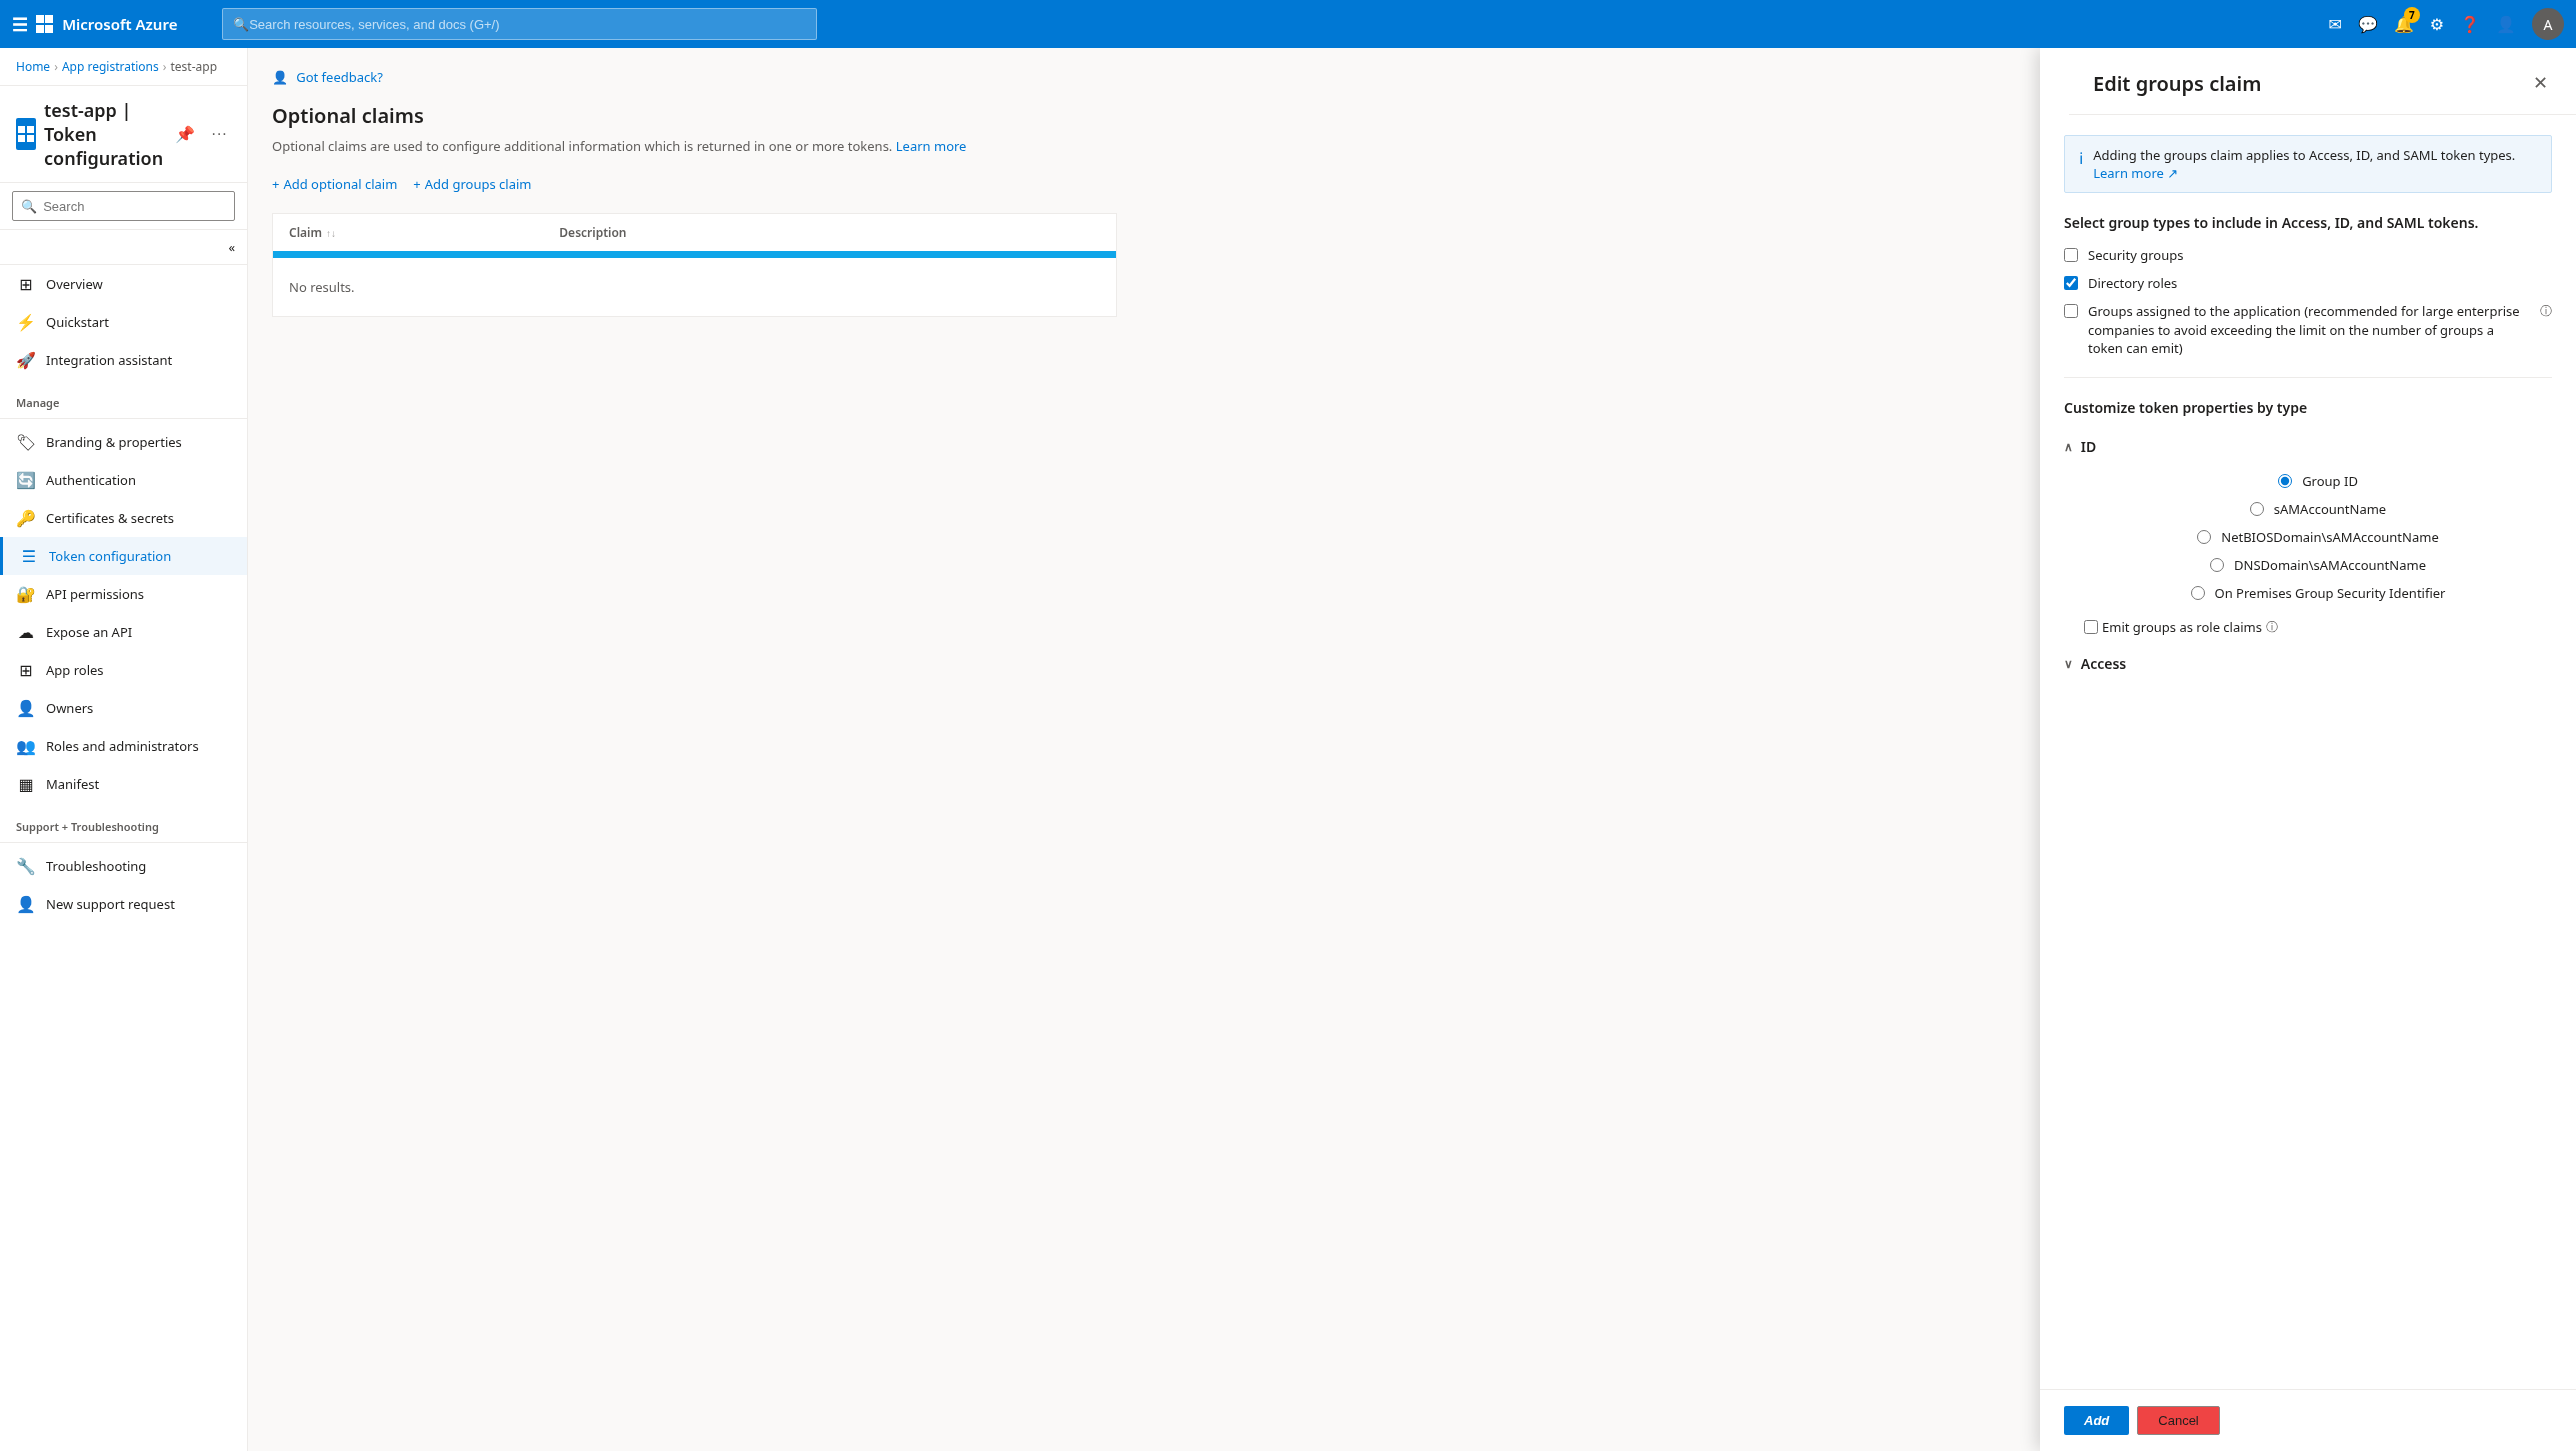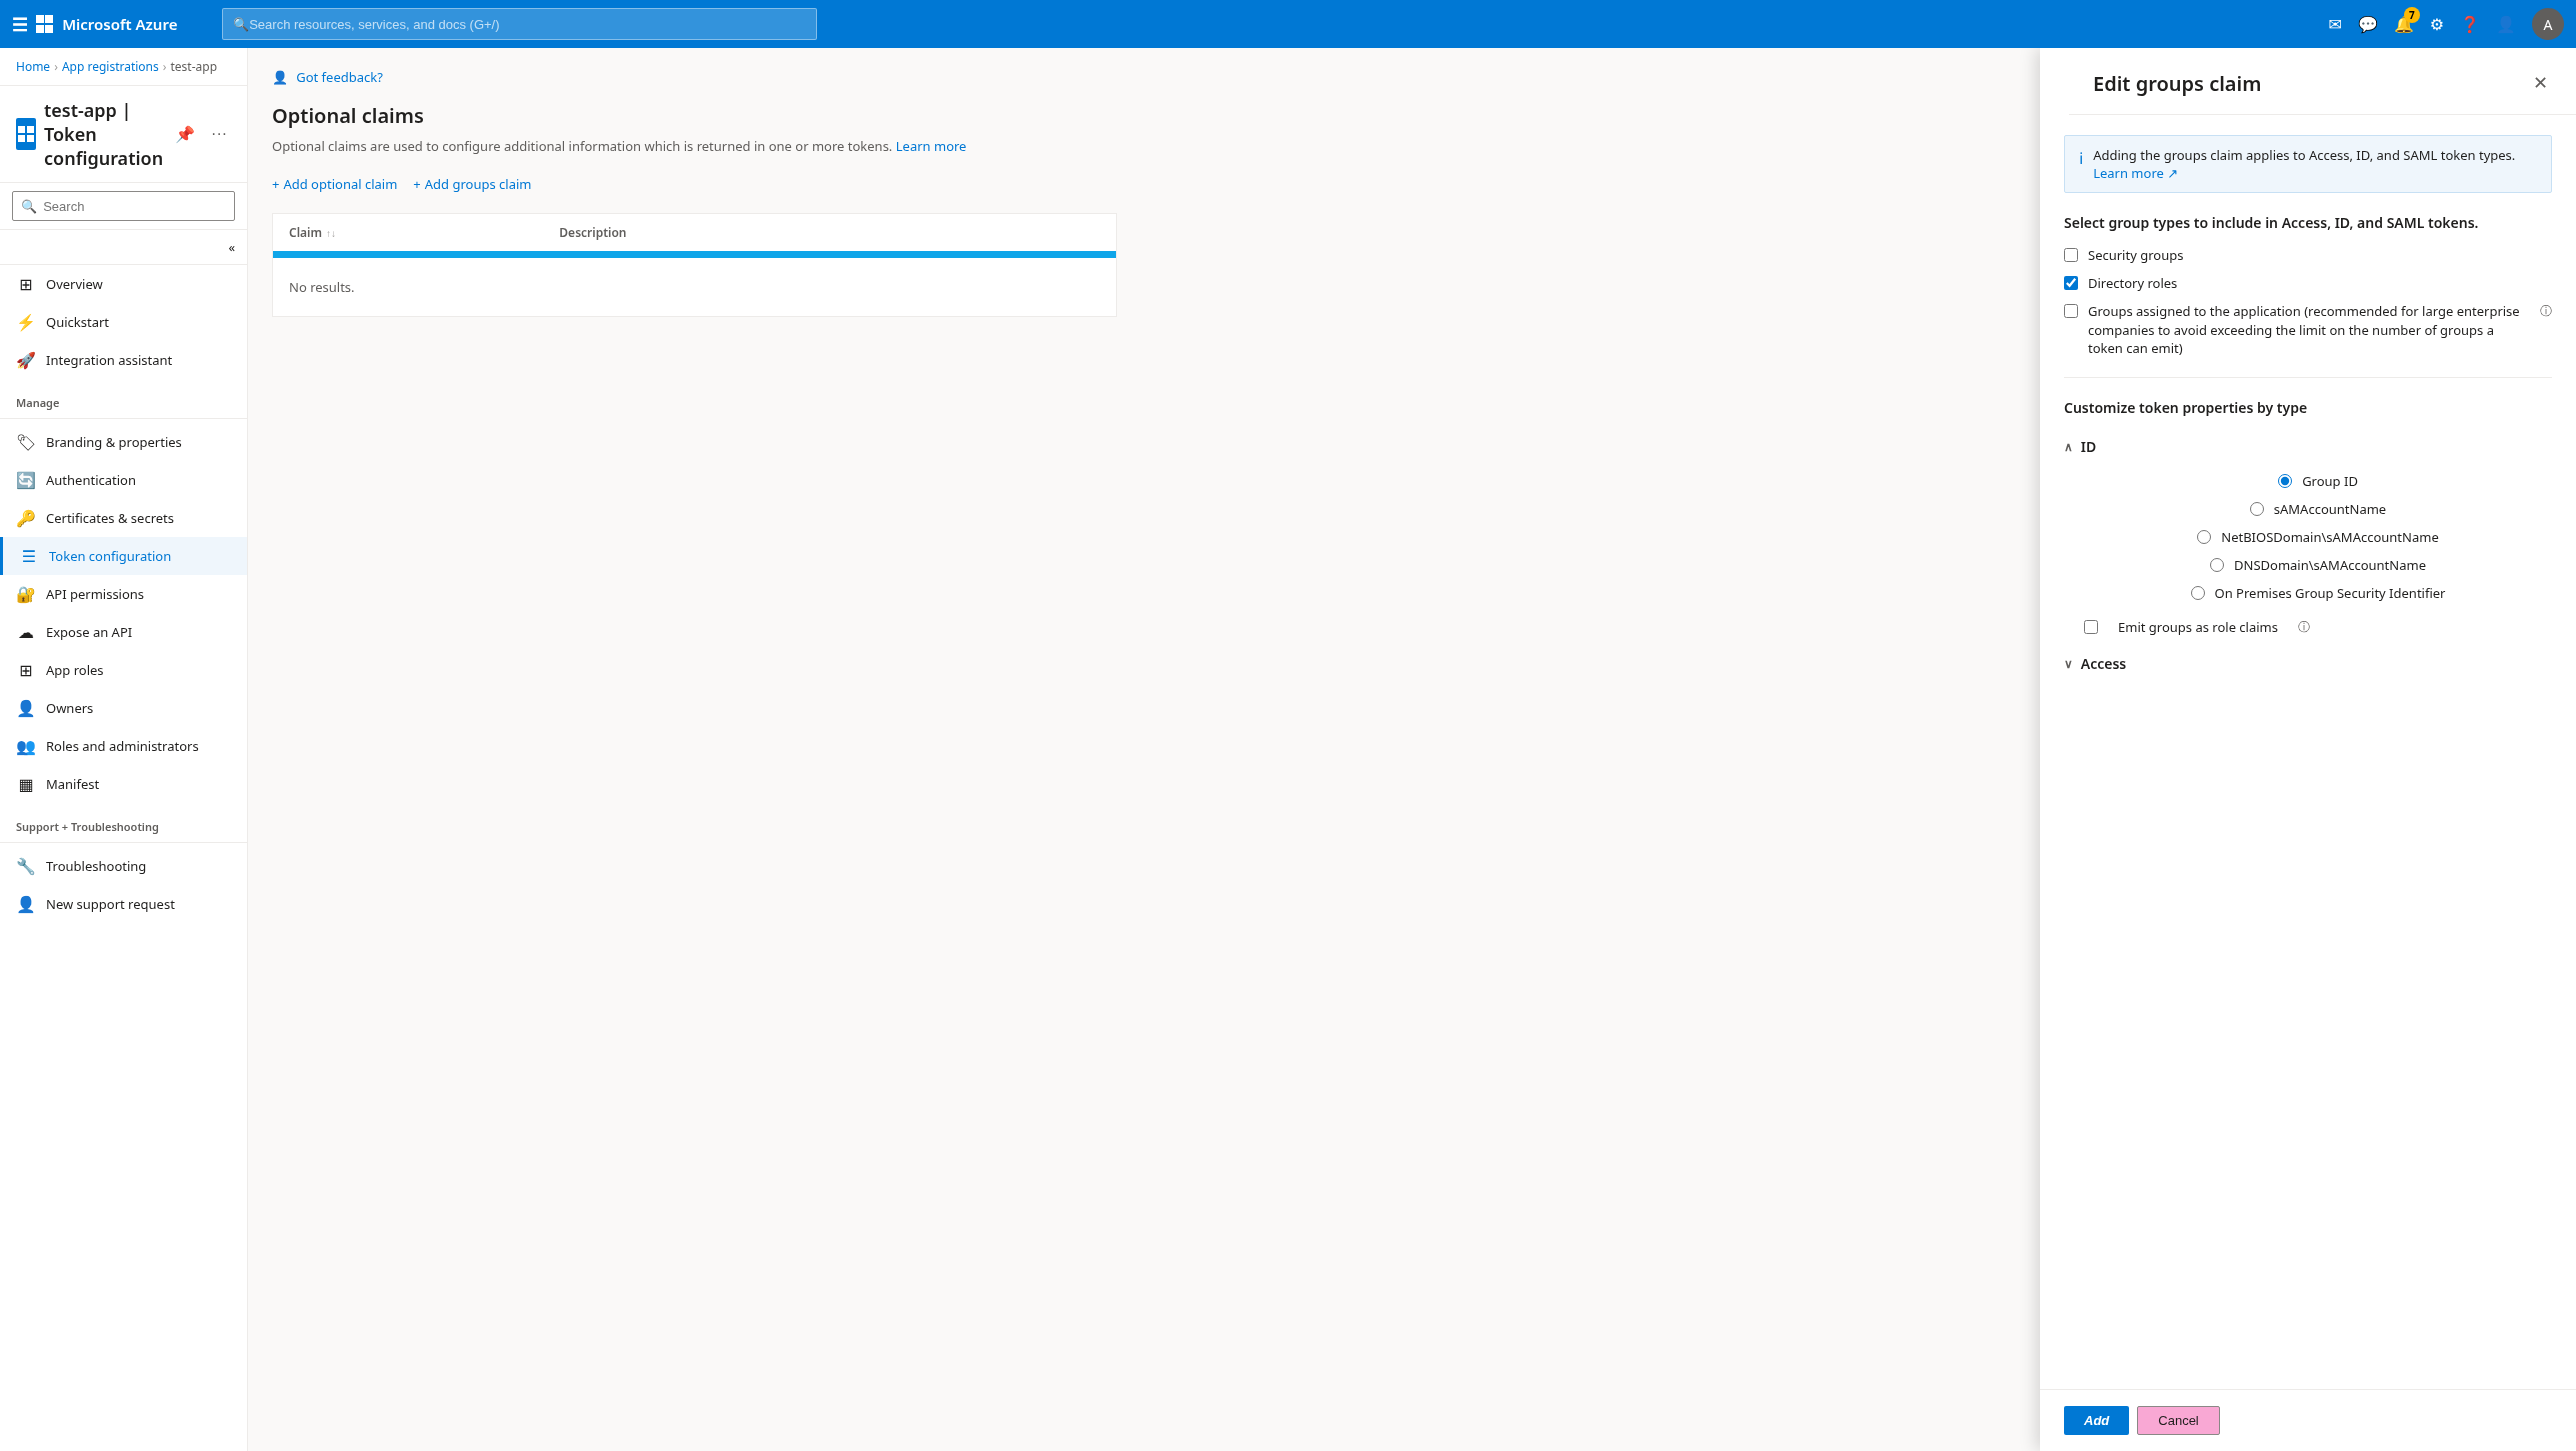--- a/index.html
+++ b/index.html
@@ -145,42 +145,42 @@
       display: flex; align-items: center; gap: 8px; cursor: pointer;
       font-size: 14px; font-weight: 600; color: #201f1e; padding: 6px 0;
     }
     .collapsible-header .chev { color: #605e5c; font-size: 12px; }
 
     .radio-group { display: flex; flex-direction: column; gap: 10px; padding: 10px 0 10px 20px; align-items: center; }
     .radio-item { display: flex; align-items: center; gap: 10px; font-size: 13px; }
     .radio-item input[type="radio"] { cursor: pointer; accent-color: #0078d4; width: 14px; height: 14px; }
     .radio-item label { cursor: pointer; color: #201f1e; }
 
-    .checkbox-inline { display: flex; align-items: center; gap: 20px; margin: 6px 0 6px 20px; }
+    .checkbox-inline { display: flex; align-items: center; gap: 4px; margin: 6px 0 6px 20px; }
     .checkbox-inline input { cursor: pointer; width: 14px; height: 14px; }
     .checkbox-inline label { font-size: 13px; color: #201f1e; cursor: pointer; }
     .info-circle { color: #605e5c; font-size: 12px; cursor: pointer; }
 
     .collapsible-access { padding: 6px 0; }
     .access-header {
       display: flex; align-items: center; gap: 8px; cursor: pointer;
       font-size: 14px; font-weight: 600; color: #201f1e;
     }
     .access-header .chev { color: #605e5c; font-size: 12px; }
 
     .panel-footer {
       padding: 16px 24px; border-top: 1px solid #edebe9;
       display: flex; gap: 8px; background: white;
     }
     .btn-primary {
       background: #0078d4; color: white; border: none; padding: 6px 20px;
       font-size: 13px; cursor: pointer; border-radius: 2px; font-weight: 600; font-style: italic;
     }
     .btn-secondary {
-      background: #f9a8d4; color: #201f1e; border: 1px solid #8a8886;
+      background: #ef4444; color: #201f1e; border: 1px solid #8a8886;
       padding: 6px 20px; font-size: 13px; cursor: pointer; border-radius: 2px;
     }
 
     
     .azure-squares { display: flex; flex-wrap: wrap; width: 18px; height: 18px; gap: 1px; }
     .azure-sq { width: 8px; height: 8px; background: white; }
 
     .page-icon {
       width: 32px; height: 32px; background: #0078d4;
       display: flex; align-items: center; justify-content: center; border-radius: 2px;

